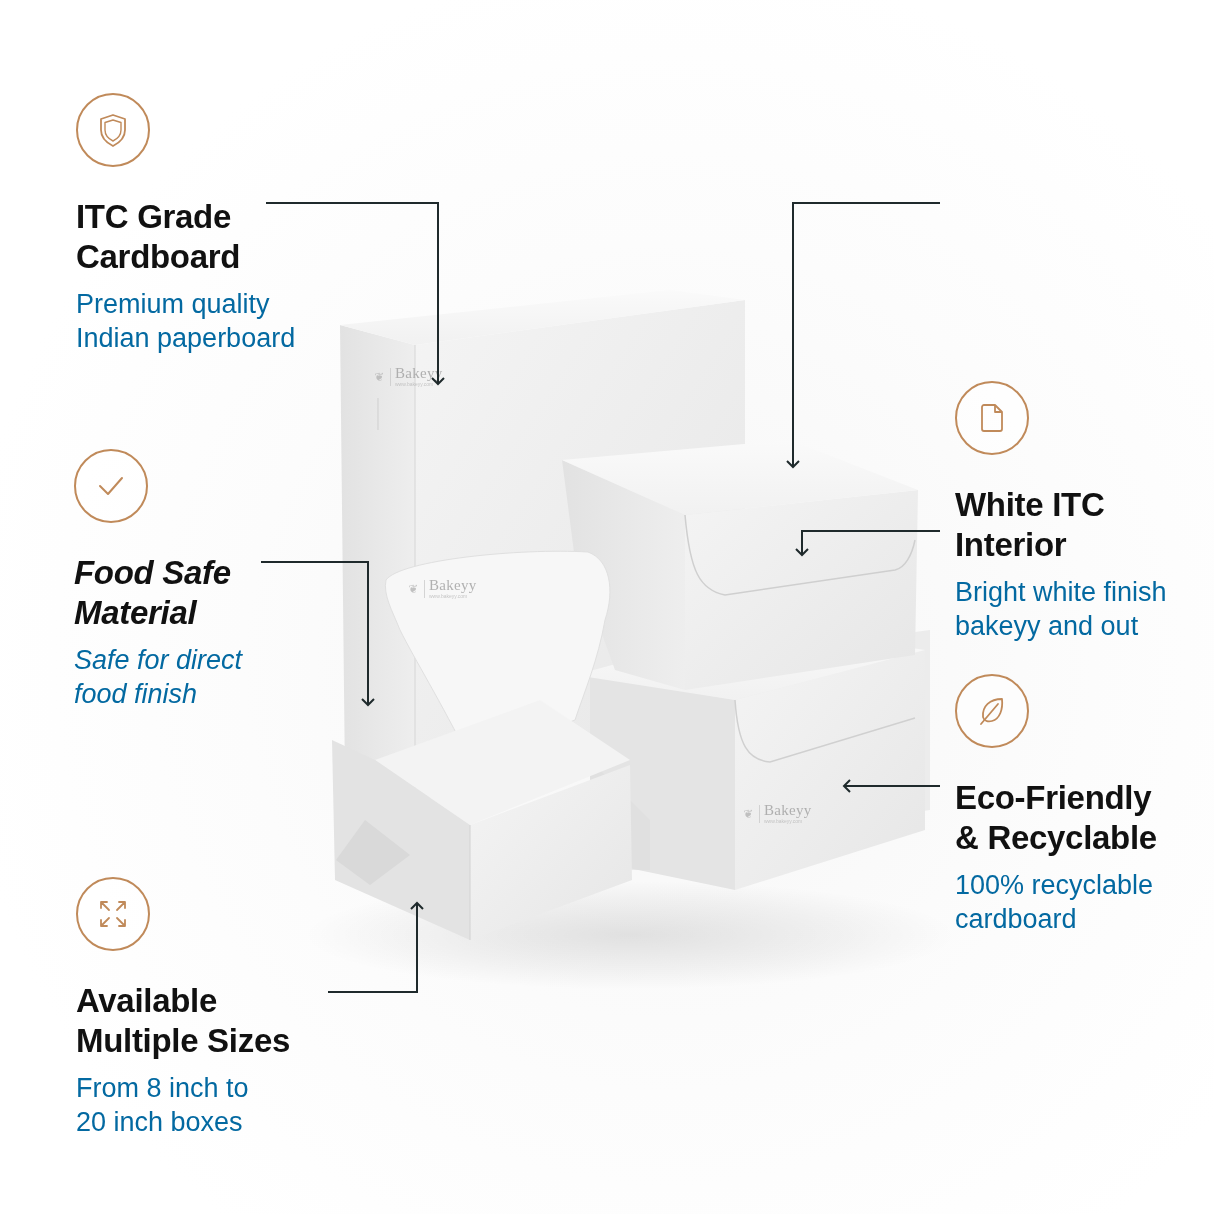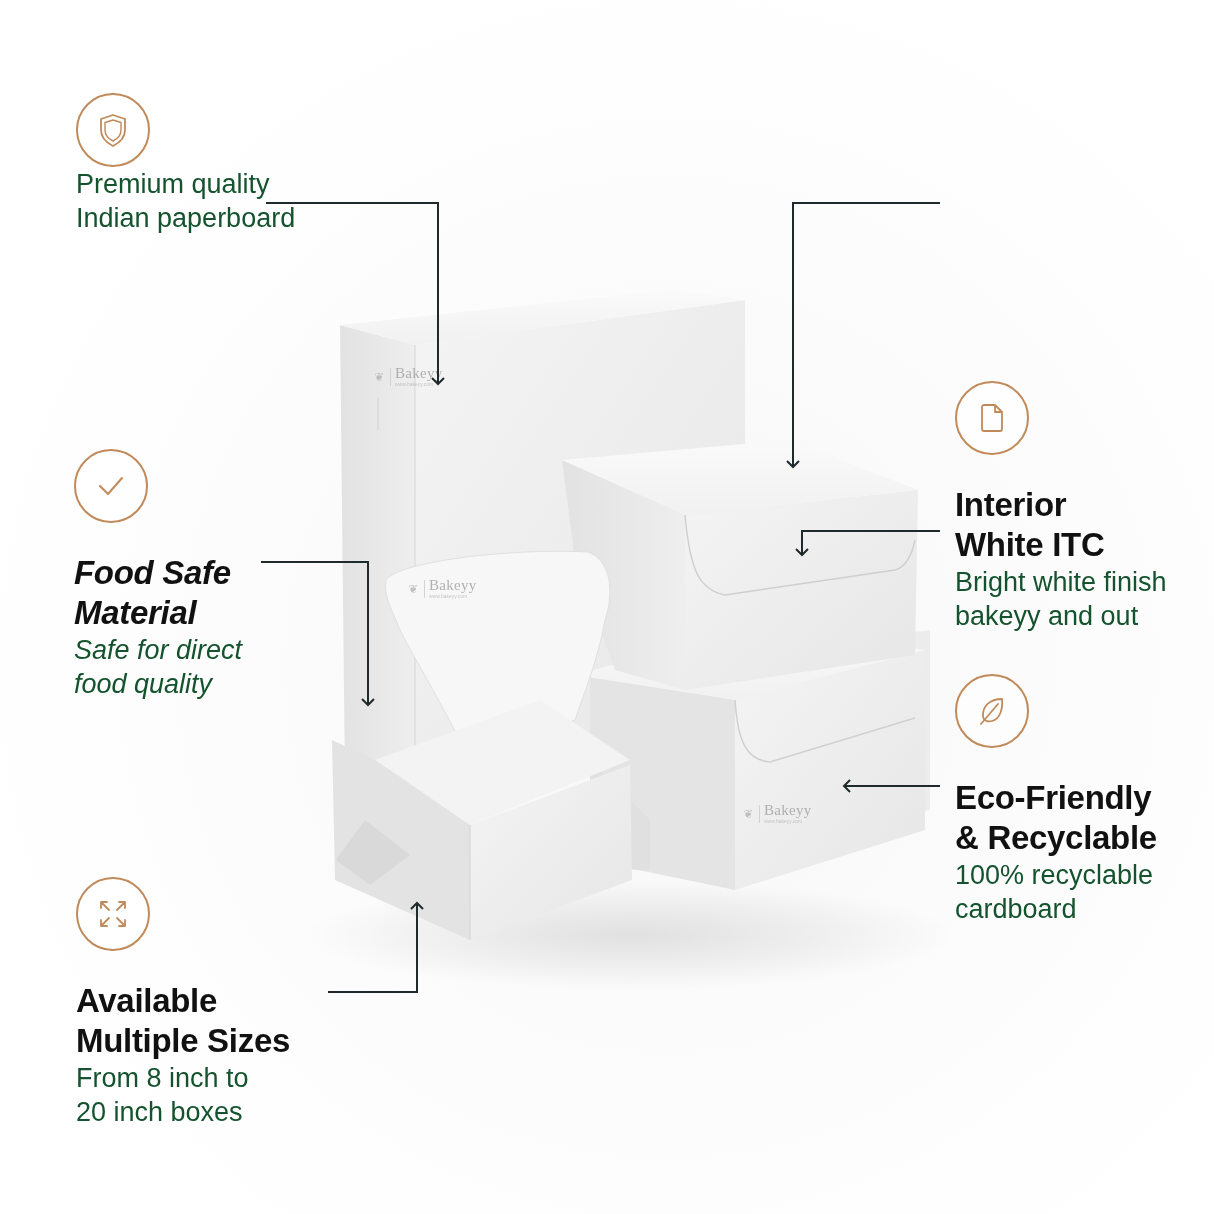--- a/index.html
+++ b/index.html
@@ -31,23 +31,24 @@
     .feature .title {
       margin-top: 30px;
       font-weight: 700;
       font-size: 33px;
       line-height: 40px;
       color: #111111;
       letter-spacing: -0.3px;
     }
     .feature .title span { display: block; }
     .feature .desc {
+      margin-top: 10px;
       font-size: 27px;
       line-height: 34px;
-      color: #14532d;
+      color: #0369a1;
     }
     .feature .desc span { display: block; }
     .shadow-floor {
       position: absolute;
       left: 300px; top: 880px;
       width: 660px; height: 110px;
       background: radial-gradient(ellipse at center, rgba(0,0,0,0.10) 0%, rgba(0,0,0,0.04) 45%, rgba(0,0,0,0) 70%);
     }
 
     
@@ -190,39 +191,43 @@
     </g>
   </svg>
 
   <div class="feature" style="left:76px;top:93px;">
     <div class="icon-ring">
       <svg viewBox="0 0 40 40">
         <path d="M20,5 L32,9 L32,20 C32,28 26,33 20,36 C14,33 8,28 8,20 L8,9 Z" fill="none" stroke="#c08a5a" stroke-width="1.8" stroke-linejoin="round"></path>
         <path d="M20,10 L28,12.5 L28,20 C28,25.5 24,29 20,31 C16,29 12,25.5 12,20 L12,12.5 Z" fill="none" stroke="#c08a5a" stroke-width="1.4" stroke-linejoin="round"></path>
       </svg>
     </div>
+    <div class="title">
+      <span>ITC Grade</span>
+      <span>Cardboard</span>
+    </div>
     <div class="desc">
       <span>Premium quality</span>
       <span>Indian paperboard</span>
     </div>
   </div>
 
   <div class="feature" style="left:74px;top:449px;font-style:italic;">
     <div class="icon-ring">
       <svg viewBox="0 0 40 40">
         <path d="M9,20 L17,28 L31,12" fill="none" stroke="#c08a5a" stroke-width="2" stroke-linecap="round" stroke-linejoin="round"></path>
       </svg>
     </div>
     <div class="title">
       <span>Food Safe</span>
       <span>Material</span>
     </div>
     <div class="desc">
       <span>Safe for direct</span>
-      <span>food quality</span>
+      <span>food finish</span>
     </div>
   </div>
 
   <div class="feature" style="left:76px;top:877px;">
     <div class="icon-ring">
       <svg viewBox="0 0 40 40" fill="none" stroke="#c08a5a" stroke-width="1.8" stroke-linecap="round" stroke-linejoin="round">
         <path d="M8,14 L8,8 L14,8 M8,8 L16,16"></path>
         <path d="M26,8 L32,8 L32,14 M32,8 L24,16"></path>
         <path d="M8,26 L8,32 L14,32 M8,32 L16,24"></path>
         <path d="M32,26 L32,32 L26,32 M32,32 L24,24"></path>
@@ -240,22 +245,22 @@
 
 
   <div class="feature" style="left:955px;top:381px;">
     <div class="icon-ring">
       <svg viewBox="0 0 40 40" fill="none" stroke="#c08a5a" stroke-width="1.8" stroke-linejoin="round">
         <path d="M12,7 L23,7 L30,14 L30,31 C30,32 29,33 28,33 L12,33 C11,33 10,32 10,31 L10,9 C10,8 11,7 12,7 Z"></path>
         <path d="M23,7 L23,14 L30,14"></path>
       </svg>
     </div>
     <div class="title">
+      <span>White ITC</span>
       <span>Interior</span>
-      <span>White ITC</span>
     </div>
     <div class="desc">
       <span>Bright white finish</span>
       <span>bakeyy and out</span>
     </div>
   </div>
 
   <div class="feature" style="left:955px;top:674px;">
     <div class="icon-ring">
       <svg viewBox="0 0 40 40" fill="none" stroke="#c08a5a" stroke-width="1.8" stroke-linecap="round" stroke-linejoin="round">

